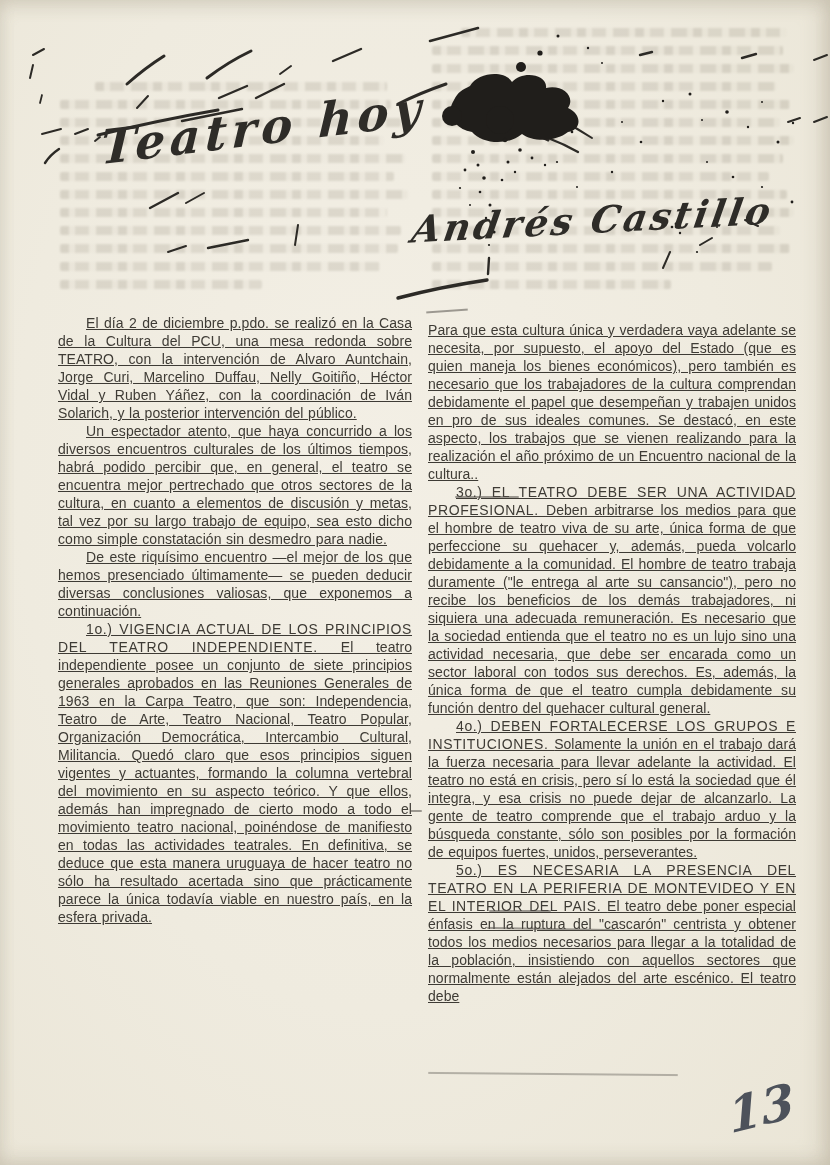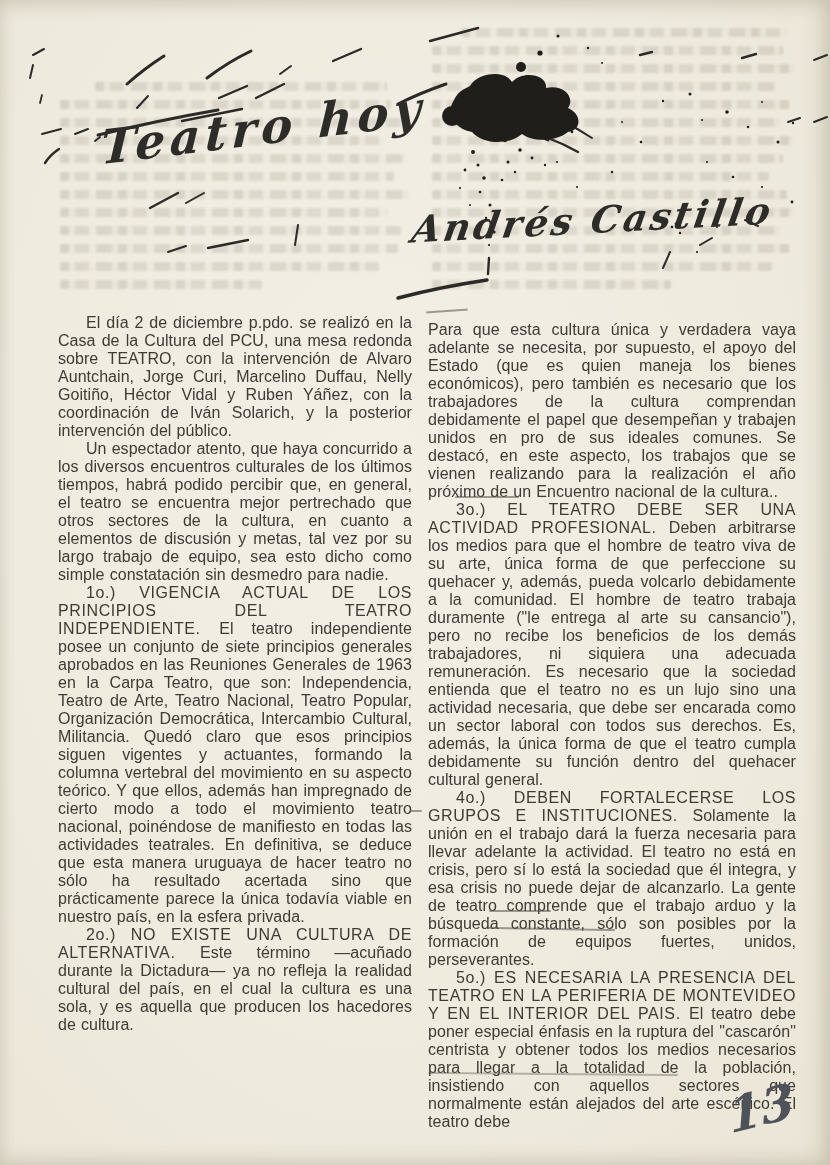--- a/index.html
+++ b/index.html
@@ -23,22 +23,22 @@
       rgba(128,120,104,.44) 36px 52px, rgba(128,120,104,.12) 52px 58px);
     filter:blur(1.2px);
     opacity:.42;
   }
   .ghost-a{top:82px;left:60px;width:348px;}
   .ghost-b{top:28px;left:432px;width:362px;}
 
   
   .col{
     position:absolute;top:314px;z-index:2;
-    font-size:16px;line-height:18px;color:#3e3b35;
-    text-align:justify;word-spacing:0.6px;letter-spacing:0.05px;
+    font-size:14px;line-height:18px;color:#3e3b35;
+    text-align:justify;word-spacing:0.6px;letter-spacing:0.05px;text-decoration:underline;
   }
   .col-left{left:58px;width:354px;}
   .col-right{left:428px;width:368px;margin-top:7px;}
   .col p{margin:0;text-indent:28px;}
   .col p.noindent{text-indent:0;}
   .lead{letter-spacing:0.6px;}
 
   
   .hand{
     position:absolute;z-index:4;
@@ -206,22 +206,22 @@
     </g>
   </svg>
 
   <div class="hand title-hand">Teatro hoy</div>
 
   <div class="hand signature-hand">Andrés Castillo</div>
 
   <div class="col col-left">
     <p><span>El día 2 de diciembre p.pdo. se realizó en la Casa de la Cultura del PCU, una mesa redonda sobre TEATRO, con la intervención de Alvaro Auntchain, Jorge Curi, Marcelino Duffau, Nelly Goitiño, Héctor Vidal y Ruben Yáñez, con la coordinación de Iván Solarich, y la posterior intervención del público.</span></p>
     <p><span>Un espectador atento, que haya concurrido a los diversos encuentros culturales de los últimos tiempos, habrá podido percibir que, en general, el teatro se encuentra mejor pertrechado que otros sectores de la cultura, en cuanto a elementos de discusión y metas, tal vez por su largo trabajo de equipo, sea esto dicho como simple constatación sin desmedro para nadie.</span></p>
+    <p><span>De este riquísimo encuentro —el mejor de los que hemos presenciado últimamente— se pueden deducir diversas conclusiones valiosas, que exponemos a continuación.</span></p>
     <p><span class="lead">1o.) VIGENCIA ACTUAL DE LOS PRINCIPIOS DEL TEATRO INDEPENDIENTE. </span><span>El teatro independiente posee un conjunto de siete principios generales aprobados en las Reuniones Generales de 1963 en la Carpa Teatro, que son: Independencia, Teatro de Arte, Teatro Nacional, Teatro Popular, Organización Democrática, Intercambio Cultural, Militancia. Quedó claro que esos principios siguen vigentes y actuantes, formando la columna vertebral del movimiento en su aspecto teórico. Y que ellos, además han impregnado de cierto modo a todo el movimiento teatro nacional, poinéndose de manifiesto en todas las actividades teatrales. En definitiva, se deduce que esta manera uruguaya de hacer teatro no sólo ha resultado acertada sino que prácticamente parece la única todavía viable en nuestro país, en la esfera privada.</span></p>
-    <p><span class="lead">2o.) NO EXISTE UNA CULTURA DE ALTERNATIVA. </span><span>Este término —acuñado durante la Dictadura— ya no refleja la realidad cultural del país, en el cual la cultura es una sola, y es aquella que producen los hacedores de cultura.</span></p>
   </div>
 
   <div class="col col-right">
     <p class="noindent"><span>Para que esta cultura única y verdadera vaya adelante se necesita, por supuesto, el apoyo del Estado (que es quien maneja los bienes económicos), pero también es necesario que los trabajadores de la cultura comprendan debidamente el papel que desempeñan y trabajen unidos en pro de sus ideales comunes. Se destacó, en este aspecto, los trabajos que se vienen realizando para la realización el año próximo de un Encuentro nacional de la cultura..</span></p>
     <p><span class="lead">3o.) EL TEATRO DEBE SER UNA ACTIVIDAD PROFESIONAL. </span><span>Deben arbitrarse los medios para que el hombre de teatro viva de su arte, única forma de que perfeccione su quehacer y, además, pueda volcarlo debidamente a la comunidad. El hombre de teatro trabaja duramente ("le entrega al arte su cansancio"), pero no recibe los beneficios de los demás trabajadores, ni siquiera una adecuada remuneración. Es necesario que la sociedad entienda que el teatro no es un lujo sino una actividad necesaria, que debe ser encarada como un sector laboral con todos sus derechos. Es, además, la única forma de que el teatro cumpla debidamente su función dentro del quehacer cultural general.</span></p>
     <p><span class="lead">4o.) DEBEN FORTALECERSE LOS GRUPOS E INSTITUCIONES. </span><span>Solamente la unión en el trabajo dará la fuerza necesaria para llevar adelante la actividad. El teatro no está en crisis, pero sí lo está la sociedad que él integra, y esa crisis no puede dejar de alcanzarlo. La gente de teatro comprende que el trabajo arduo y la búsqueda constante, sólo son posibles por la formación de equipos fuertes, unidos, perseverantes.</span></p>
     <p><span class="lead">5o.) ES NECESARIA LA PRESENCIA DEL TEATRO EN LA PERIFERIA DE MONTEVIDEO Y EN EL INTERIOR DEL PAIS. </span><span>El teatro debe poner especial énfasis en la ruptura del "cascarón" centrista y obtener todos los medios necesarios para llegar a la totalidad de la población, insistiendo con aquellos sectores que normalmente están alejados del arte escénico. El teatro debe</span></p>
   </div>
 
   <div class="pencil" style="left:426px;top:310px;width:42px;transform:rotate(-4deg)"></div>

